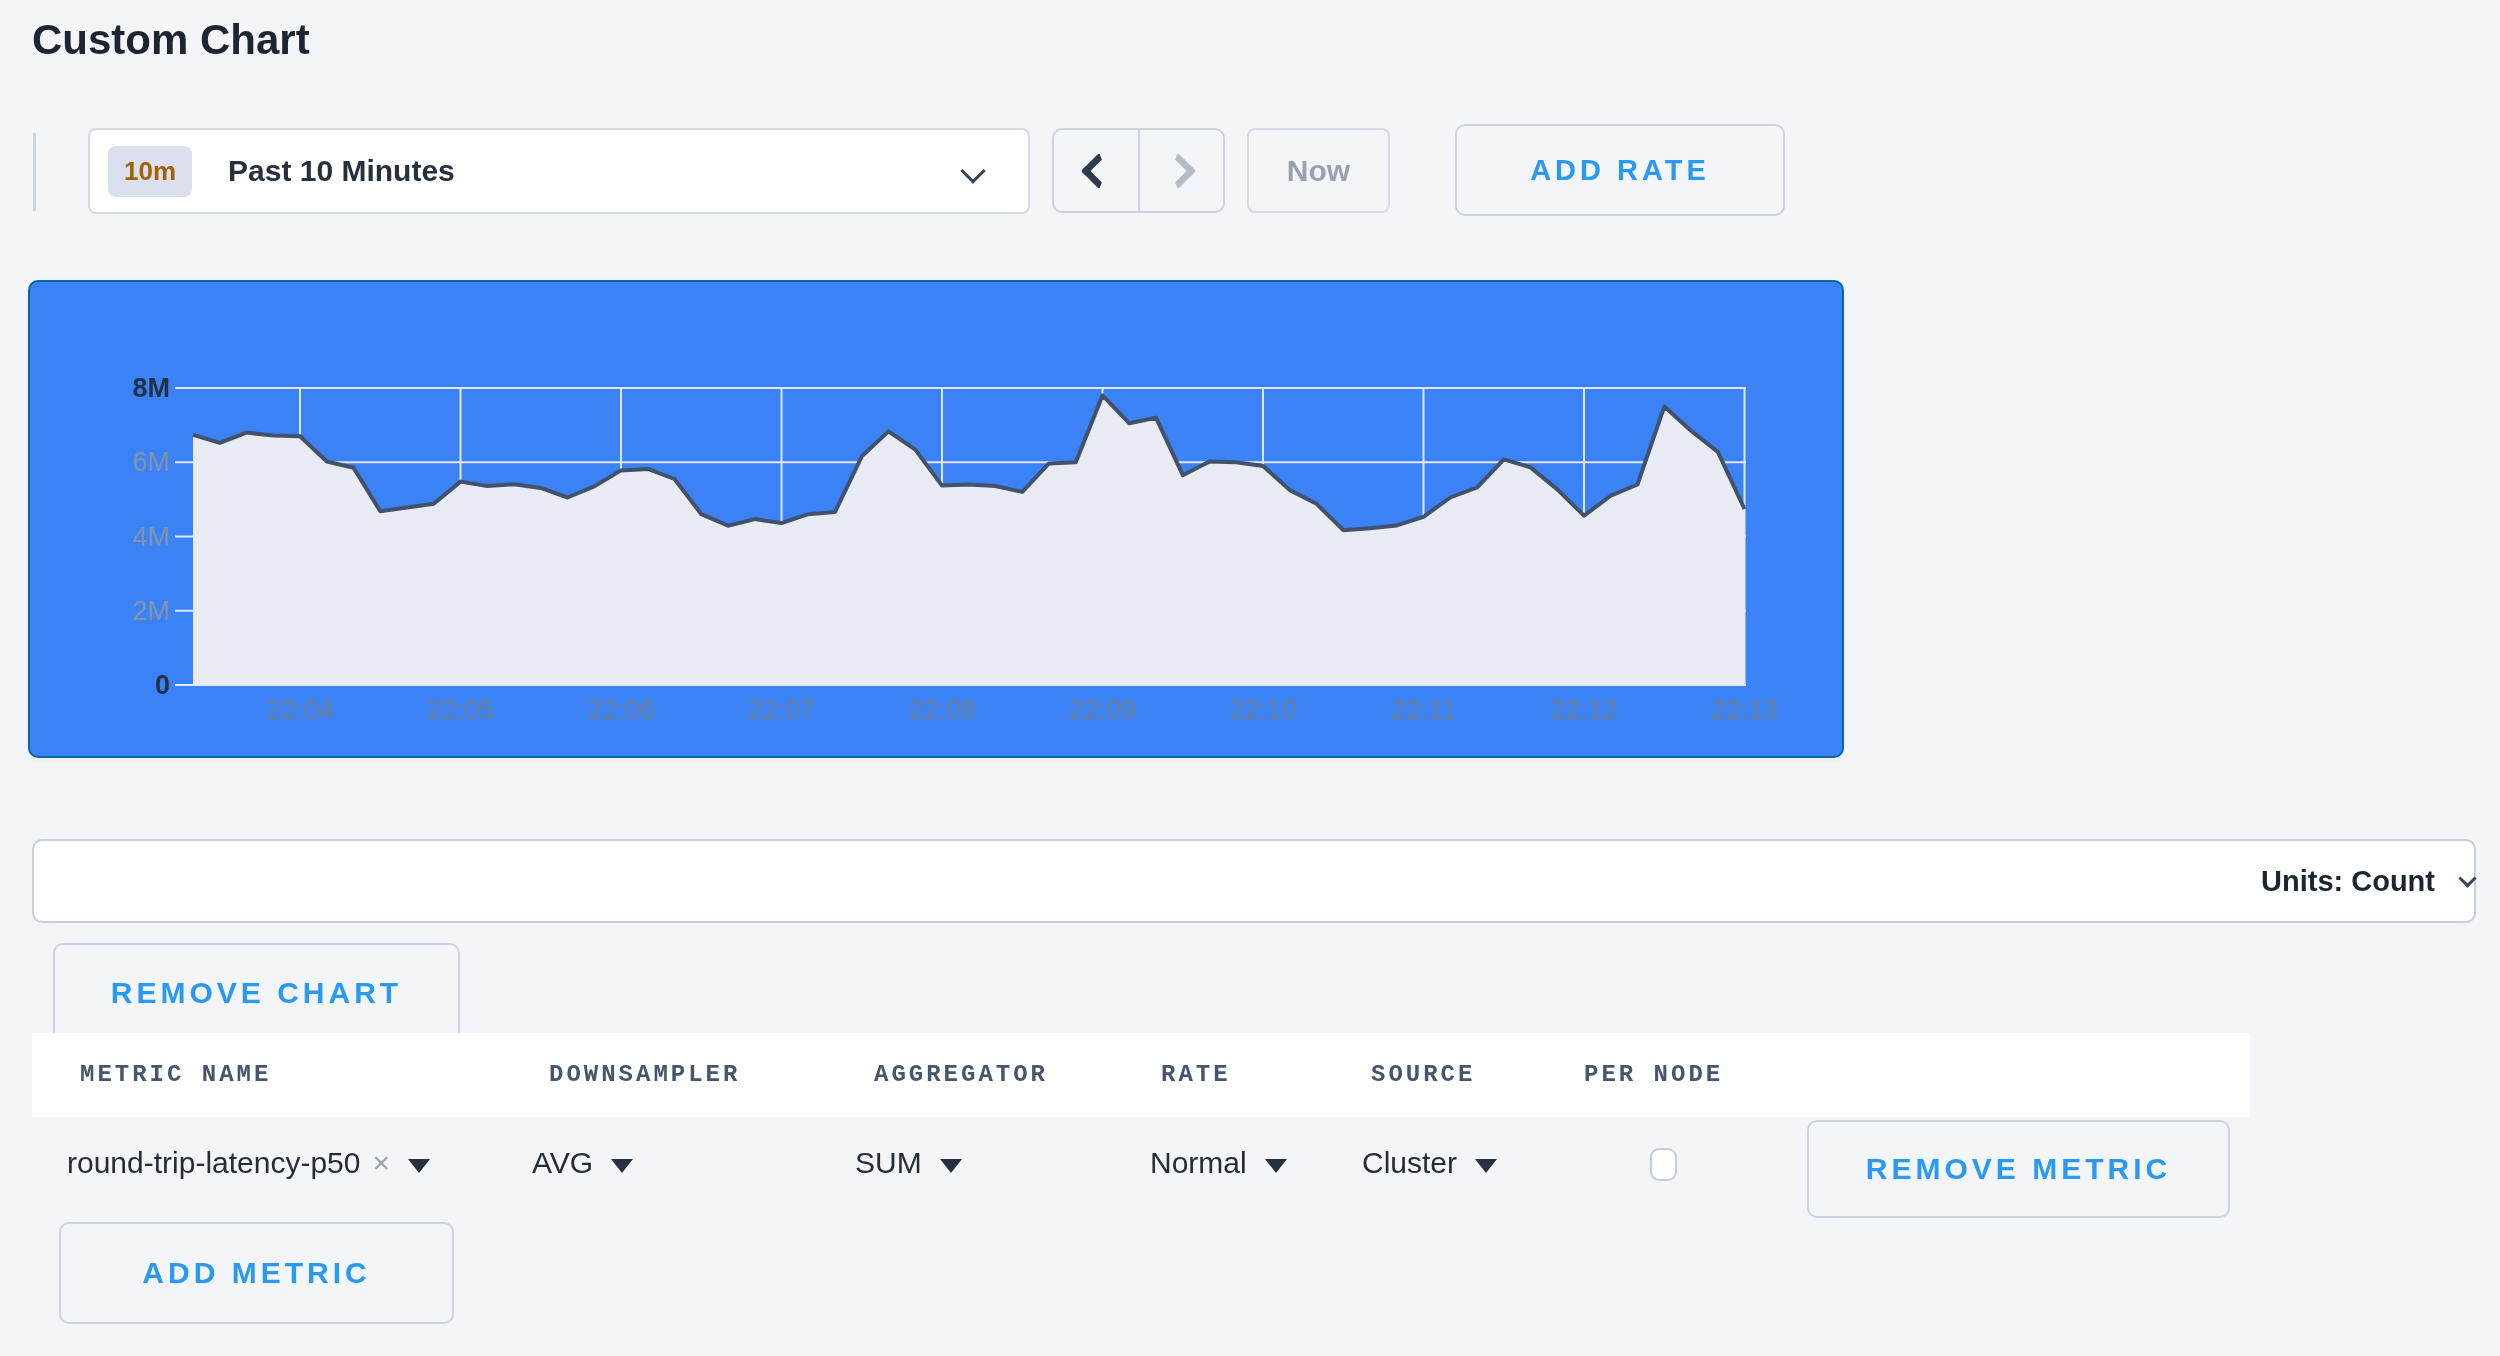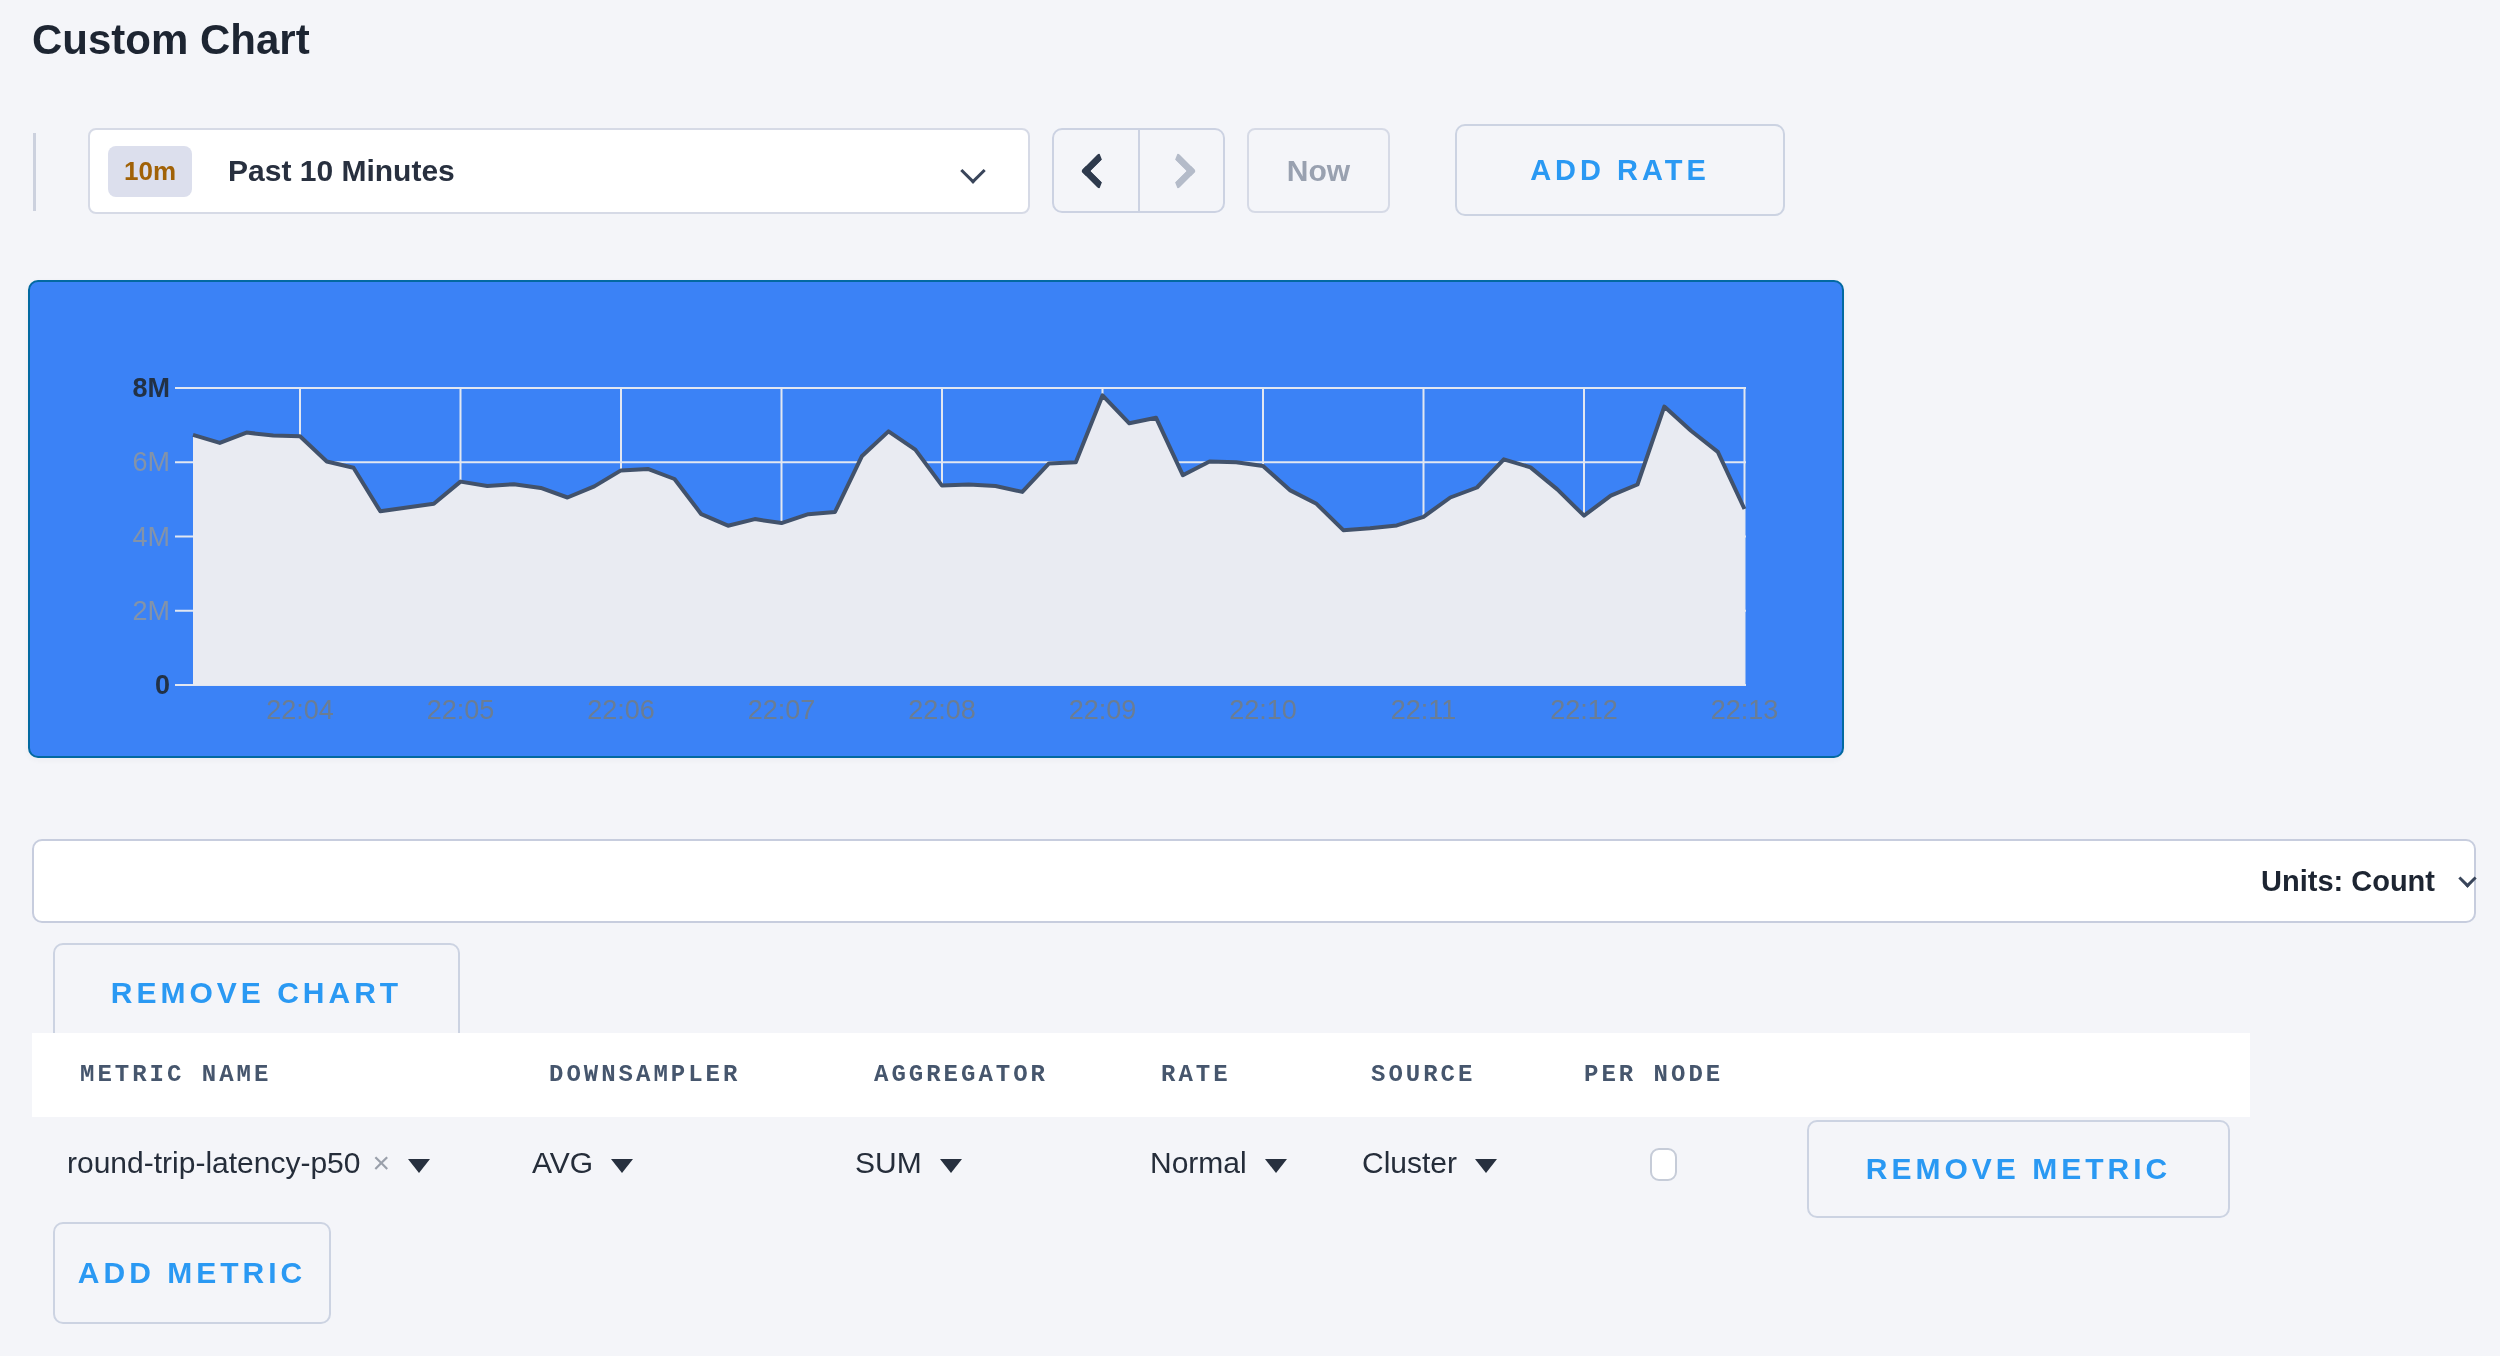--- a/index.html
+++ b/index.html
@@ -136,21 +136,21 @@
     margin-left:18px; margin-top:6px;
   }
   .x-glyph { color:#9aa0ab; font-size:30px; margin-left:12px; cursor:pointer; }
   #per-node-checkbox {
     position:absolute; left:1650px; top:1148px;
     width:27px; height:33px;
     background:#ffffff; border:2px solid #c6ccd8; border-radius:9px;
     cursor:pointer;
   }
   #remove-metric-button { left:1807px; top:1120px; width:423px; height:98px; font-size:30px; }
-  #add-metric-button { left:53px; top:1222px; width:278px; height:102px; font-size:30px; }
+  #add-metric-button { left:59px; top:1222px; width:395px; height:102px; font-size:30px; }
 </style>
 </head>
 <body>
 
 <div class="abs" id="page-title">Custom Chart</div>
 
 <div class="abs" id="toolbar-left-rule"></div>
 
 <div class="abs ctl" id="time-window-dropdown">
   <span id="time-window-badge">10m</span>

